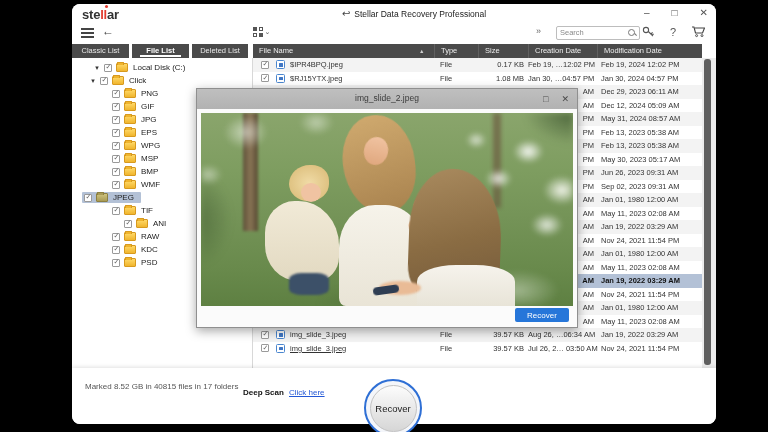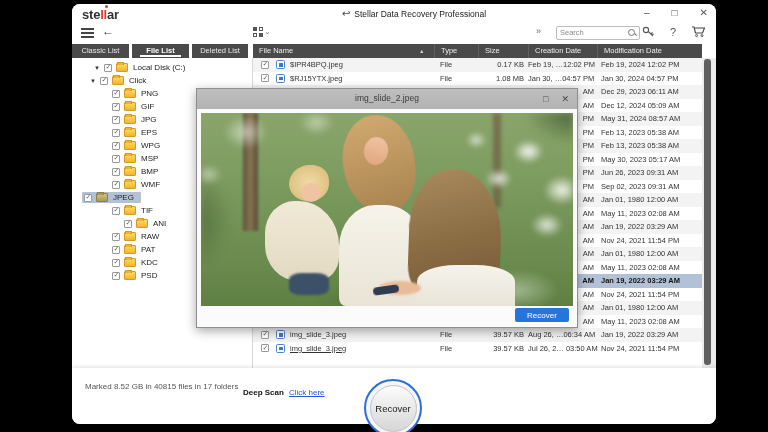--- a/index.html
+++ b/index.html
@@ -349,28 +349,20 @@
             <span class="cb"></span>
             <span class="folder"></span>
             <span class="tree-lbl">RAW</span>
           </span>
         </div>
         <div class="tree-item" style="padding-left: 28px;">
           <span class="arrow"></span>
           <span class="tree-inner">
             <span class="cb"></span>
             <span class="folder"></span>
-            <span class="tree-lbl">PAT</span>
-          </span>
-        </div>
-        <div class="tree-item" style="padding-left: 28px;">
-          <span class="arrow"></span>
-          <span class="tree-inner">
-            <span class="cb"></span>
-            <span class="folder"></span>
             <span class="tree-lbl">KDC</span>
           </span>
         </div>
         <div class="tree-item" style="padding-left: 28px;">
           <span class="arrow"></span>
           <span class="tree-inner">
             <span class="cb"></span>
             <span class="folder"></span>
             <span class="tree-lbl">PSD</span>
           </span>

